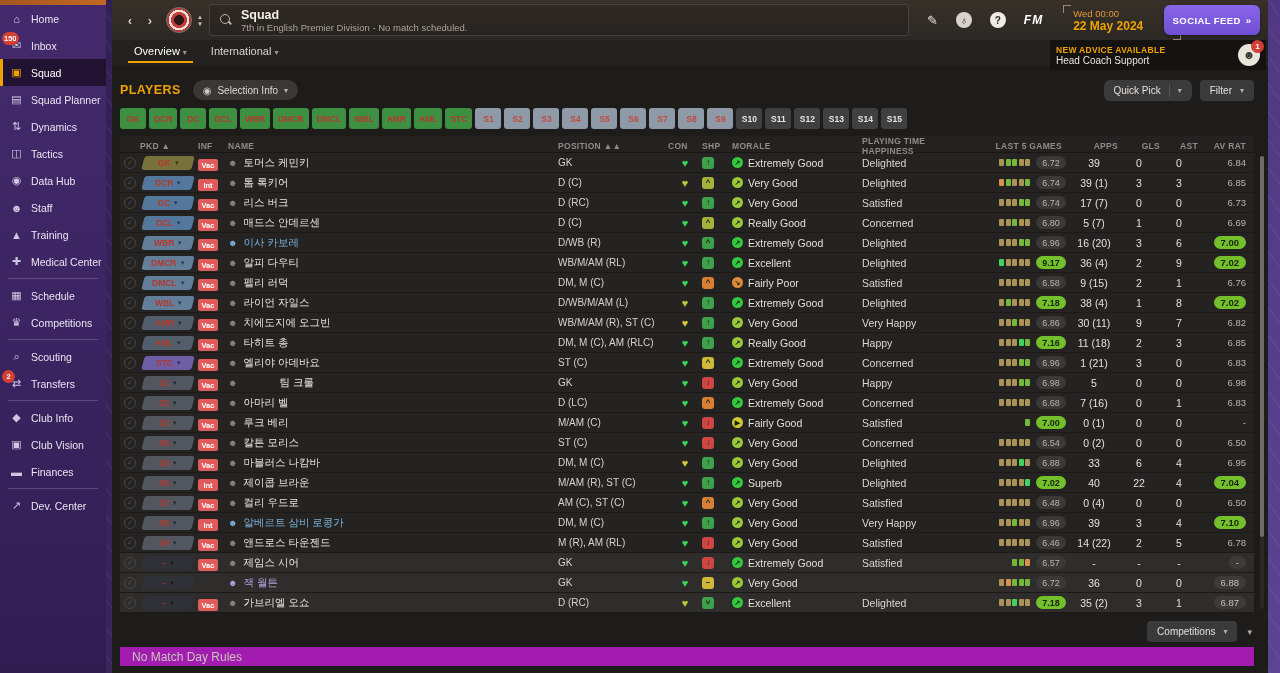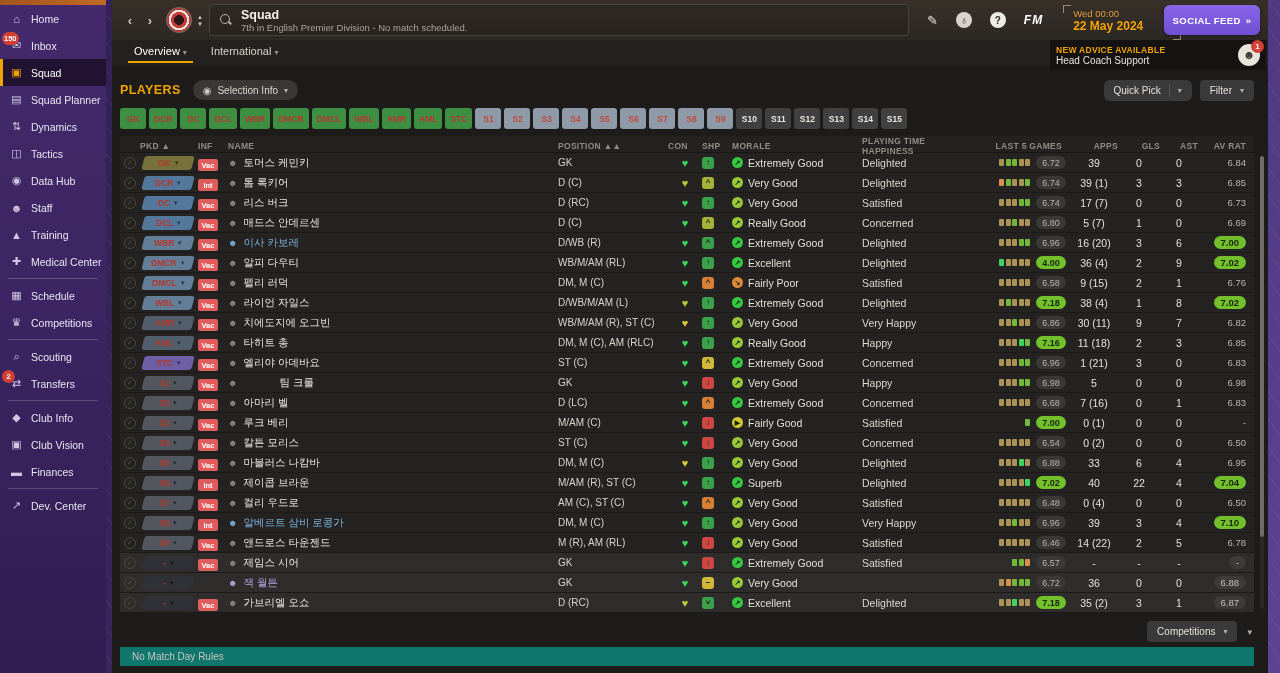--- a/index.html
+++ b/index.html
@@ -142,22 +142,22 @@
   .num { text-align:center; color:#e4e0d8; font-size:10.5px; }
   .avcell { display:flex; justify-content:flex-end; padding-right:8px; }
   .av { font-size:9.5px; color:#b8b4ac; }
   .av.pillg { background:#74c02c; color:#15240a; font-weight:bold; border-radius:7px; padding:1px 7px; }
   .av.pilld { background:#3c3b3a; color:#c4c0b8; border-radius:7px; padding:1px 7px; }
   .vscroll { position:absolute; top:20px; right:-10px; width:4px; bottom:4px; background:#2a2928; border-radius:2px; }
   .vthumb { position:absolute; top:0; width:4px; height:84%; background:#6e6c68; border-radius:2px; cursor:pointer; }
 
   .footrow { display:flex; justify-content:flex-end; align-items:center; gap:10px; margin-top:8px; padding-right:2px; }
   .fchev { color:#b4b0a8; font-size:9px; cursor:pointer; }
-  .nomatch { margin-top:5px; height:19px; background:#0f766e; display:flex; align-items:center;
-    padding-left:12px; color:#c8c4bc; font-size:10px; }
+  .nomatch { margin-top:5px; height:19px; background:#a21caf; display:flex; align-items:center;
+    padding-left:12px; color:#c8c4bc; font-size:12px; }
 </style>
 </head>
 <body>
 
 <div class="desktop">
 
   <aside class="sidebar">
     <div class="sidebar-strip"></div>
     <nav id="sidebar-items">
         <div class="side-item">
@@ -591,21 +591,21 @@
               </span>
               <span class="hap">Delighted</span>
               <span class="l5">
                 <span class="sqs">
                   <span class="sq" style="background: rgb(62, 212, 94);"></span>
                   <span class="sq" style="background: rgb(171, 146, 85);"></span>
                   <span class="sq" style="background: rgb(171, 146, 85);"></span>
                   <span class="sq" style="background: rgb(171, 146, 85);"></span>
                   <span class="sq" style="background: rgb(171, 146, 85);"></span>
                 </span>
-                <span class="rating green">4.00</span>
+                <span class="rating green">9.17</span>
               </span>
               <span class="num">36 (4)</span>
               <span class="num">2</span>
               <span class="num">9</span>
               <span class="avcell">
                 <span class="av pillg">7.02</span>
               </span>
             </div>
             <div class="trow body-row">
               <span>

